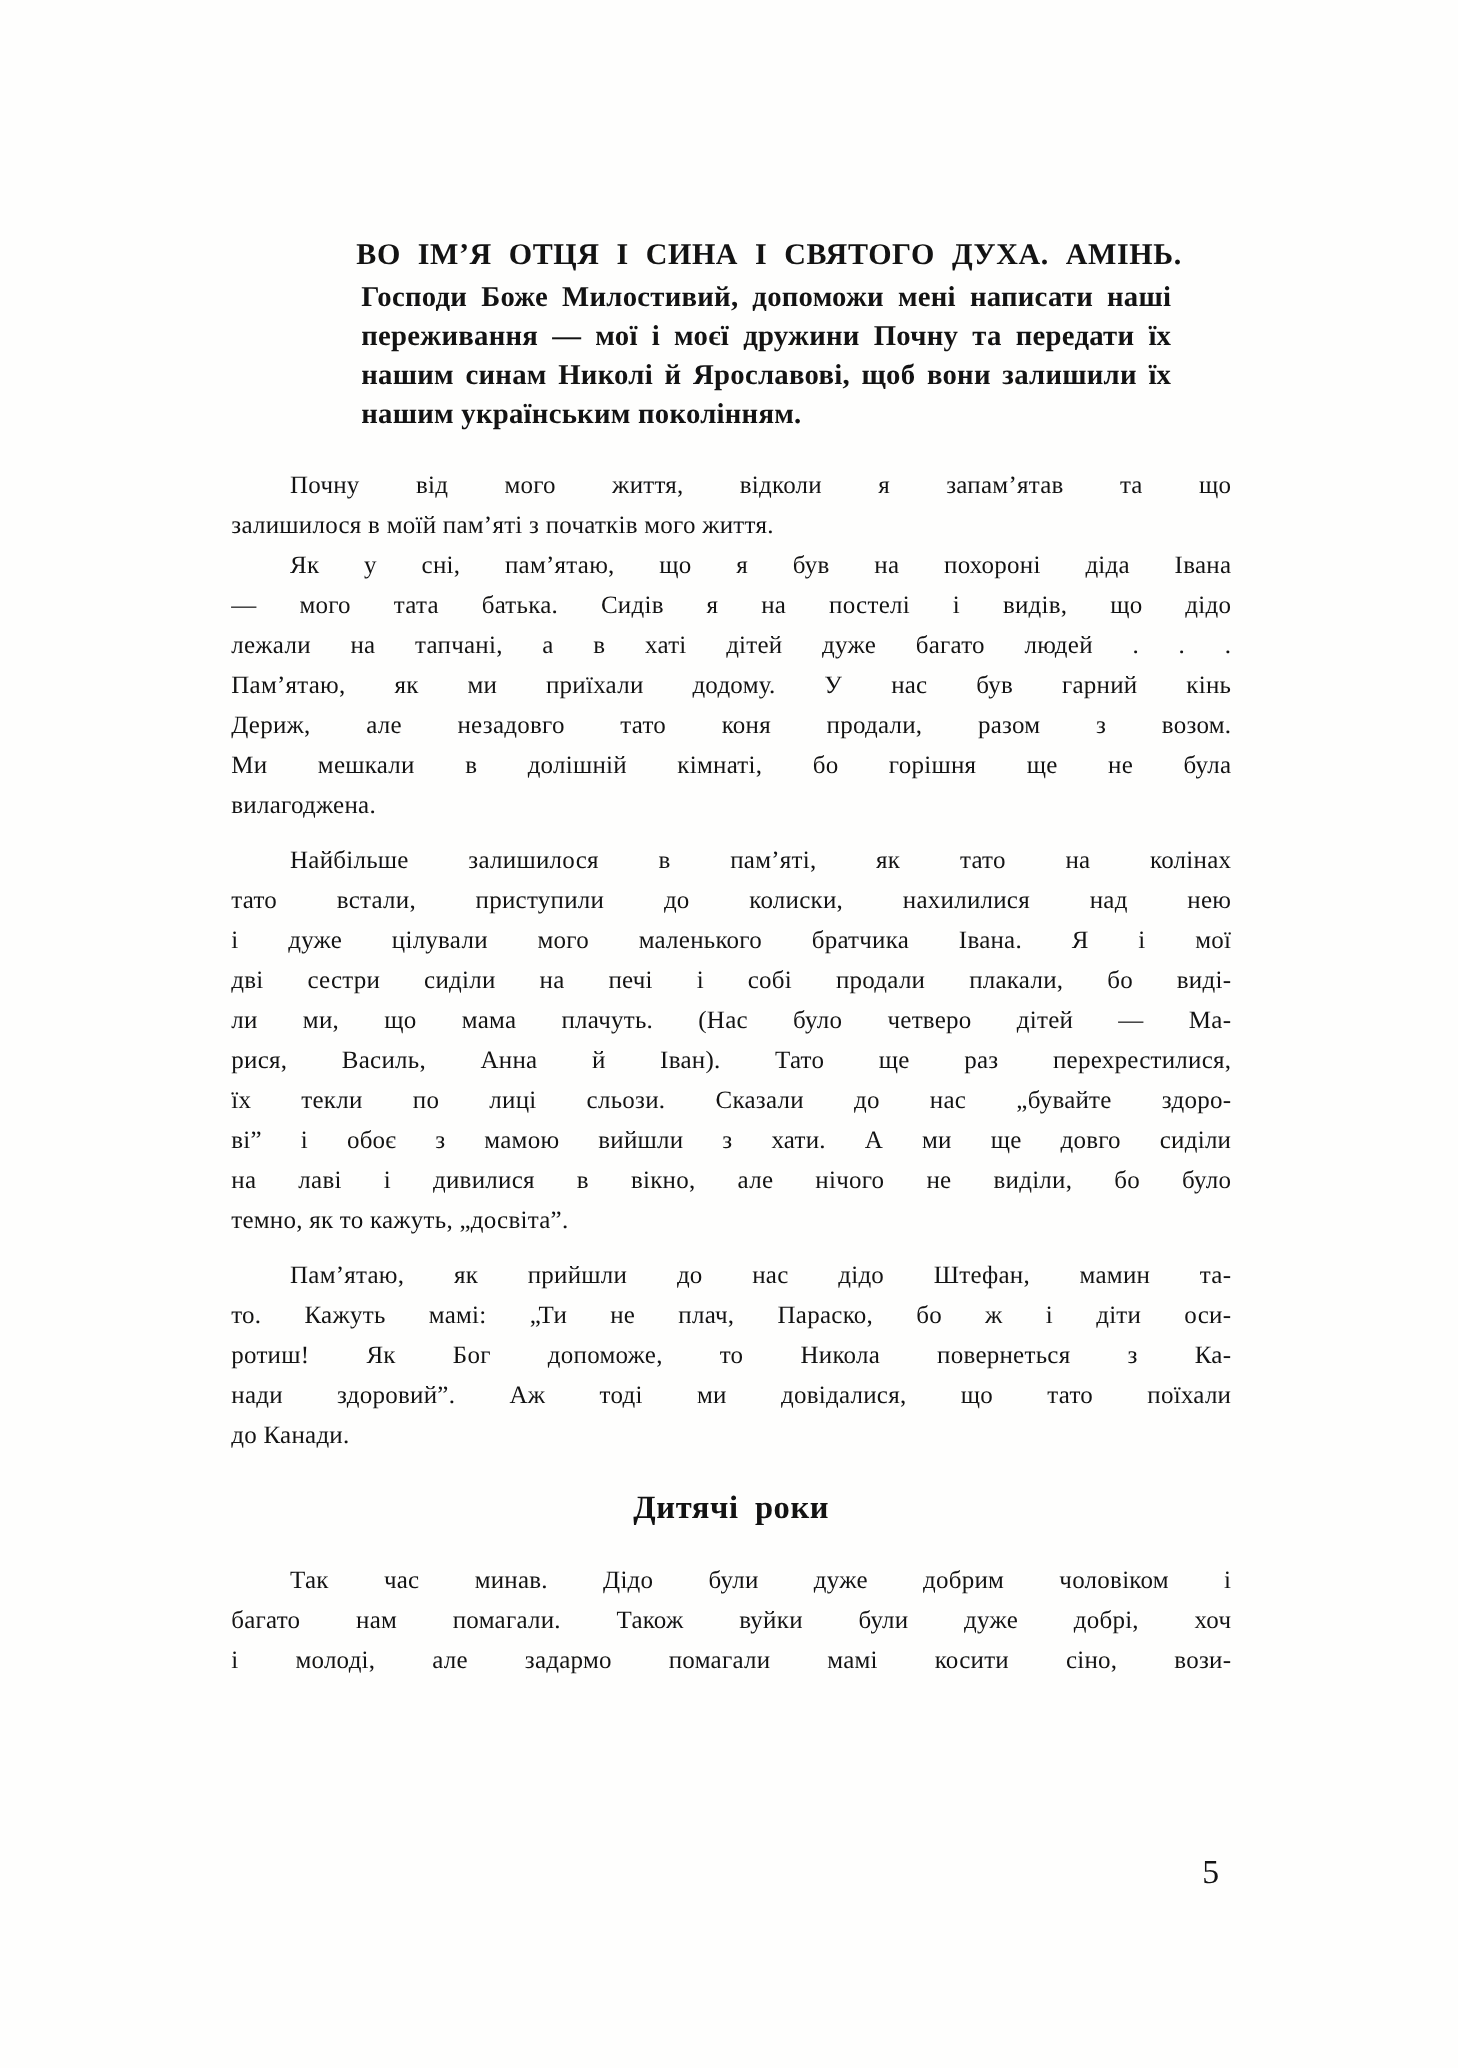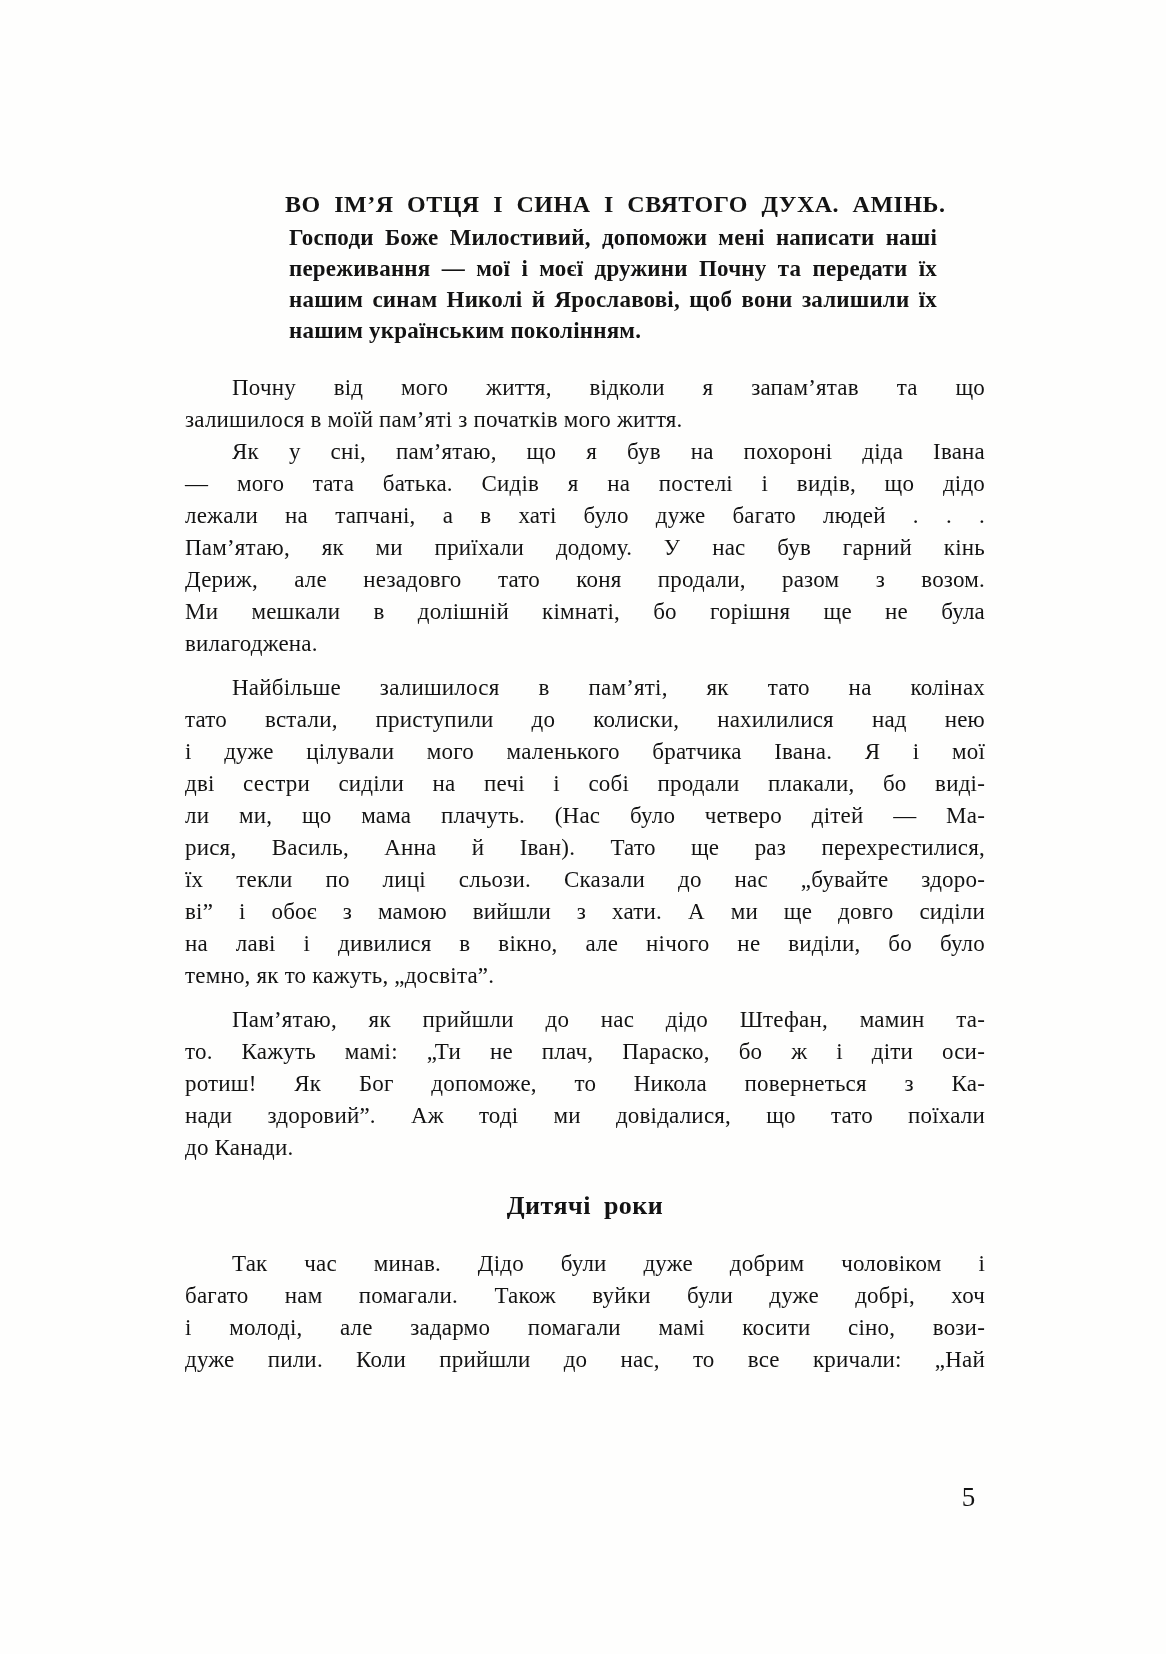--- a/index.html
+++ b/index.html
@@ -33,21 +33,21 @@
     white-space: nowrap;
   }
   .invocation {
     margin: 3px 48px 0 104px;
     font-size: 23px;
     font-weight: bold;
     line-height: 31px;
     letter-spacing: 0.2px;
   }
   .para {
-    font-size: 23px;
+    font-size: 20px;
     line-height: 32px;
     letter-spacing: 0.2px;
   }
   .para.first-para { margin-top: 26px; }
   .para.gap       { margin-top: 12px; }
   .line {
     text-align: justify;
     text-align-last: justify;
   }
   .line.last { text-align-last: left; }
@@ -88,21 +88,21 @@
       </div>
 
     <div class="para first-para">
         <div class="line first">Почну від мого життя, відколи я запам’ятав та що</div>
         <div class="line last">залишилося в моїй пам’яті з початків мого життя.</div>
       </div>
 
     <div class="para">
         <div class="line first">Як у сні, пам’ятаю, що я був на похороні діда Івана</div>
         <div class="line">— мого тата батька. Сидів я на постелі і видів, що дідо</div>
-        <div class="line">лежали на тапчані, а в хаті було дуже багато людей . . .</div>
+        <div class="line">лежали на тапчані, а в хаті дітей дуже багато людей . . .</div>
         <div class="line">Пам’ятаю, як ми приїхали додому. У нас був гарний кінь</div>
         <div class="line">Дериж, але незадовго тато коня продали, разом з возом.</div>
         <div class="line">Ми мешкали в долішній кімнаті, бо горішня ще не була</div>
         <div class="line last">вилагоджена.</div>
       </div>
 
     <div class="para gap">
         <div class="line first">Найбільше залишилося в пам’яті, як тато на колінах</div>
         <div class="line">тато встали, приступили до колиски, нахилилися над нею</div>
         <div class="line">і дуже цілували мого маленького братчика Івана. Я і мої</div>
@@ -122,19 +122,18 @@
         <div class="line">нади здоровий”. Аж тоді ми довідалися, що тато поїхали</div>
         <div class="line last">до Канади.</div>
       </div>
 
     <h2 class="section-heading">Дитячі роки</h2>
 
     <div class="para" data-justify-last="true">
         <div class="line first">Так час минав. Дідо були дуже добрим чоловіком і</div>
         <div class="line">багато нам помагали. Також вуйки були дуже добрі, хоч</div>
         <div class="line">і молоді, але задармо помагали мамі косити сіно, вози-</div>
-        <div class="line last">дуже пили. Коли прийшли до нас, то все кричали: „Най</div>
       </div>
 
   </div>
 
   <div class="page-number">5</div>
 </div>
 
 </body></html>

